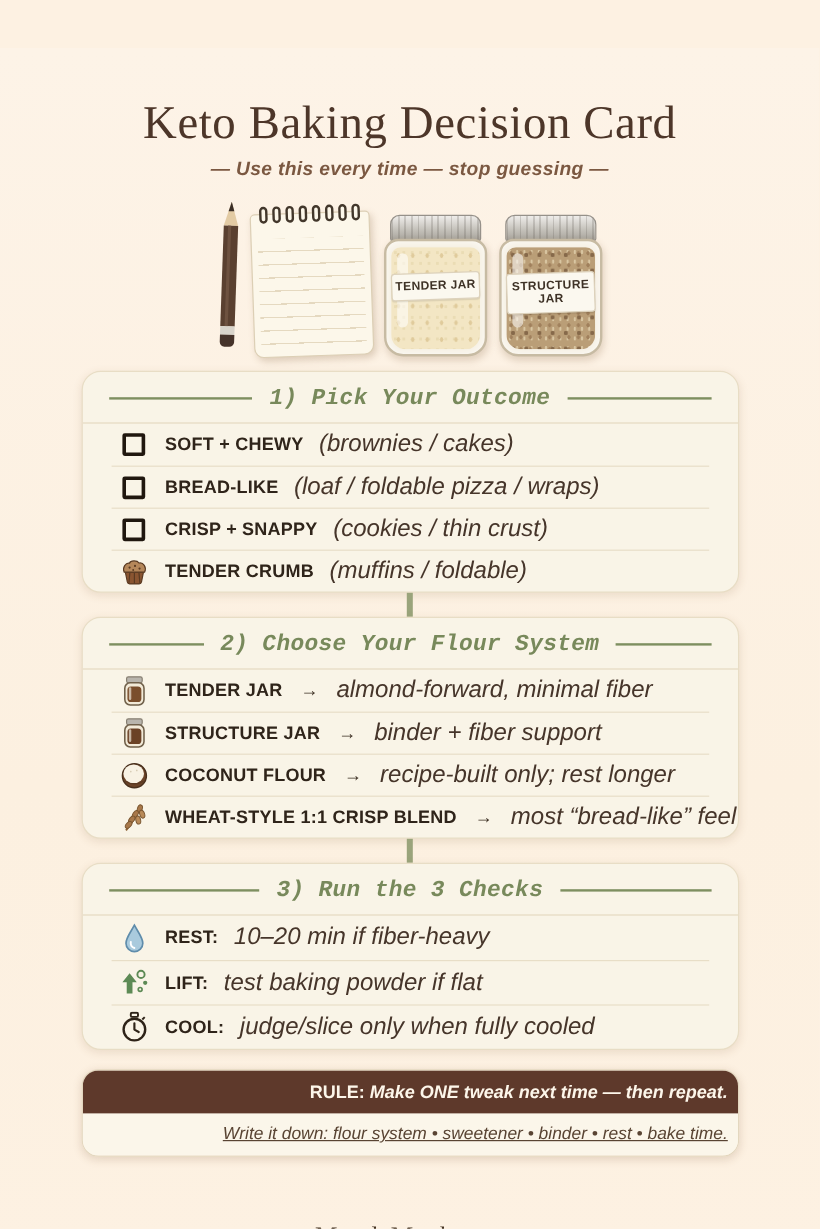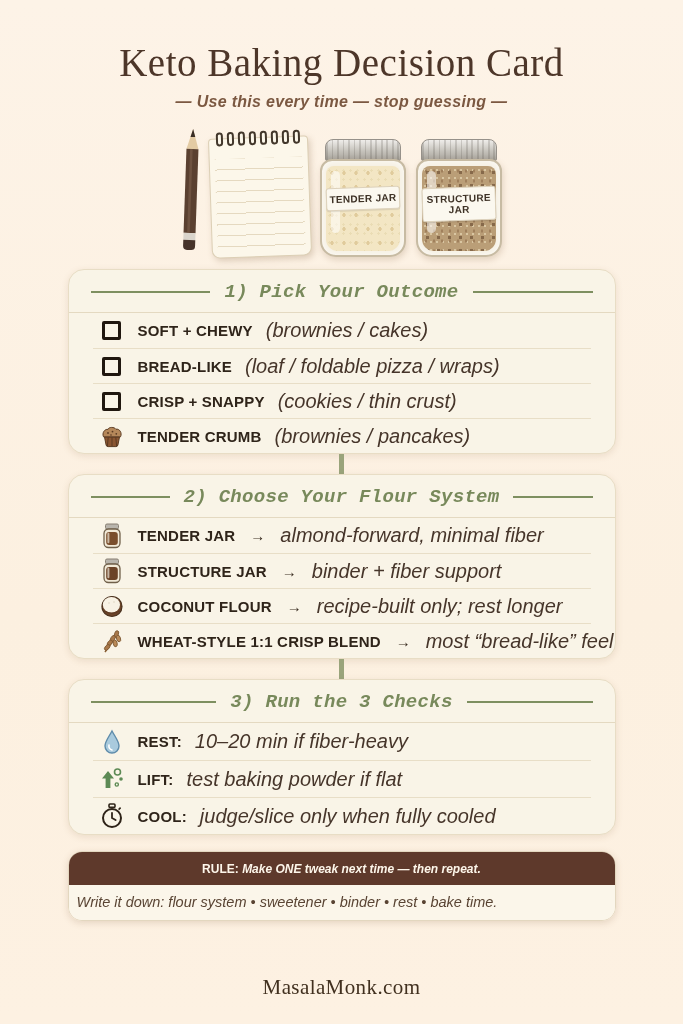--- a/index.html
+++ b/index.html
@@ -11,21 +11,21 @@
   }
   .canvas {
     position:relative; width:683px; height:1024px;
     background:linear-gradient(180deg,#fdf3e7 0%, #fcf0e0 60%, #fdf1e2 100%);
   }
 
   
   .page-title {
     padding-top:40px; text-align:center;
     font-family:"Liberation Serif", serif;
-    font-size:39px; font-weight:500; color:#4d3629; letter-spacing:.5px;
+    font-size:39px; font-weight:500; color:#4d3629; letter-spacing:.5px;margin-top:40px;
   }
   .page-subtitle {
     margin-top:8px; text-align:center;
     font-size:16px; font-weight:bold; font-style:italic; color:#7b5841;
     letter-spacing:.3px;
   }
 
   
   .illustration {
     margin-top:14px; height:132px;
@@ -118,28 +118,28 @@
   .row-arrow { font-size:15px; font-weight:bold; color:#3a2d21; margin:0 2px; }
   .row-detail { font-size:20px; font-style:italic; color:#46352a; white-space:nowrap; }
   .connector { width:5px; height:20px; margin:0 auto; background:#9aa47b; }
 
   
   .rule-card {
     width:548px; margin:16px auto 0; border-radius:14px; overflow:hidden;
     box-shadow:0 2px 7px rgba(120,85,50,.18); border:1px solid #e3d7bf;
   }
   .rule-bar {
-    background:#5e392b; color:#fdf6ea; text-align:center;
-    padding:10px 8px 9px; font-size:12px;
+    background:#5e392b; color:#fdf6ea; text-align:right;
+    padding:10px 8px 9px; font-size:15px;
   }
   .rule-bar .rule-label { font-weight:bold; }
   .rule-bar .rule-text { font-weight:bold; font-style:italic; }
   .rule-note {
-    background:#fbf6ea; text-align:left; padding:9px 8px 10px;
-    font-size:14.5px; font-style:italic; color:#594433;
+    background:#fbf6ea; text-align:right; padding:9px 8px 10px;
+    font-size:14.5px; font-style:italic; color:#594433;text-decoration:underline;
   }
 
   
   .site-footer {
     margin-top:54px; text-align:center;
     font-family:"Liberation Serif", serif;
     font-size:21px; color:#41301f; letter-spacing:.4px;
   }
 </style>
 </head>
@@ -224,21 +224,21 @@
           <path d="M4.5 13 h15 l-1.6 8 a2 2 0 0 1 -2 1.6 h-7.8 a2 2 0 0 1 -2 -1.6 z" fill="#8a5531" stroke="#5a3a22" stroke-width="1"></path>
           <path d="M8.2 13.4 l-.8 8.6 M12 13.4 v8.8 M15.8 13.4 l.8 8.6" stroke="#5a3a22" stroke-width="1" fill="none"></path>
           <path d="M3.5 12.8 c-1.8-4 1.4-8 4.4-7.4 c.8-2.6 6.4-2.6 8 -.2 c3.4-.8 6.6 3.6 4.6 7.6 z" fill="#b5875a" stroke="#5a3a22" stroke-width="1"></path>
           <circle cx="8" cy="9" r=".9" fill="#5a3a22"></circle>
             <circle cx="12.5" cy="7.6" r=".9" fill="#5a3a22"></circle>
           <circle cx="16.3" cy="9.8" r=".9" fill="#5a3a22"></circle>
             <circle cx="11" cy="11" r=".8" fill="#5a3a22"></circle>
         </svg>
       </span>
       <span class="row-label">TENDER CRUMB</span>
-      <span class="row-detail">(brownies / pancakes)</span>
+      <span class="row-detail">(muffins / foldable)</span>
     </div>
   </div>
 
   <div class="connector"></div>
 
   <div class="card">
     <div class="card-header">
       <span class="card-header-title">2) Choose Your Flour System</span>
     </div>
     <div class="row">

